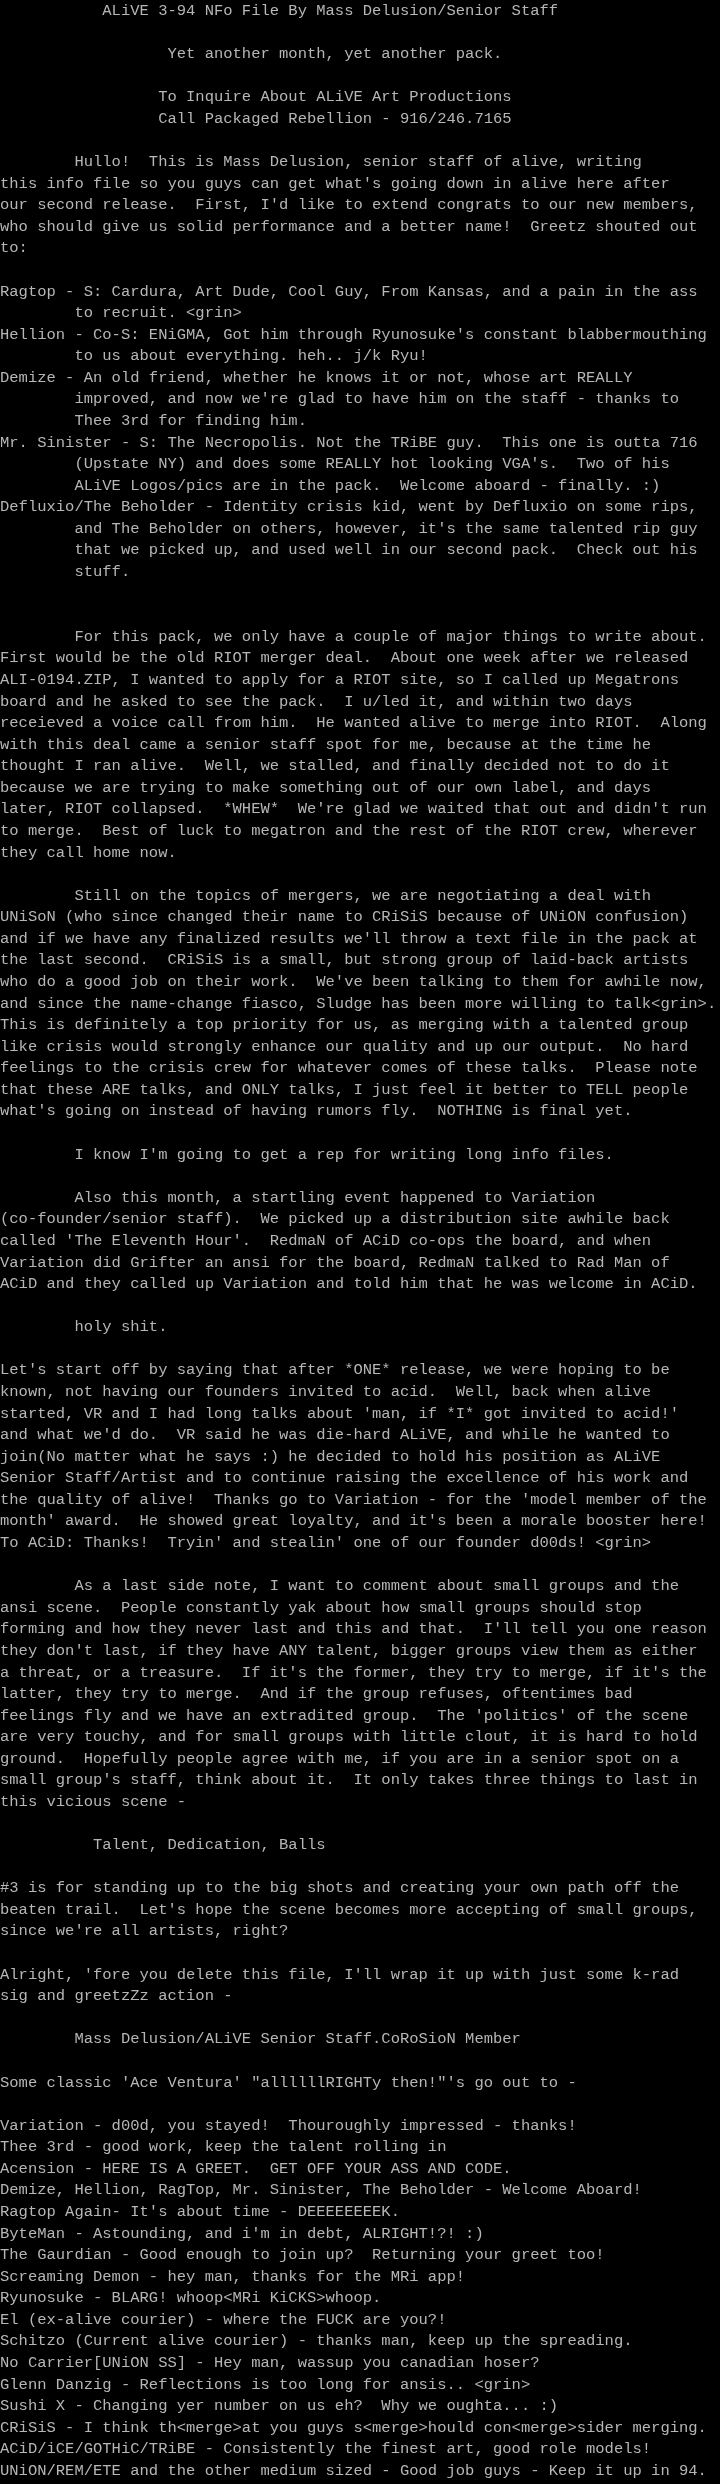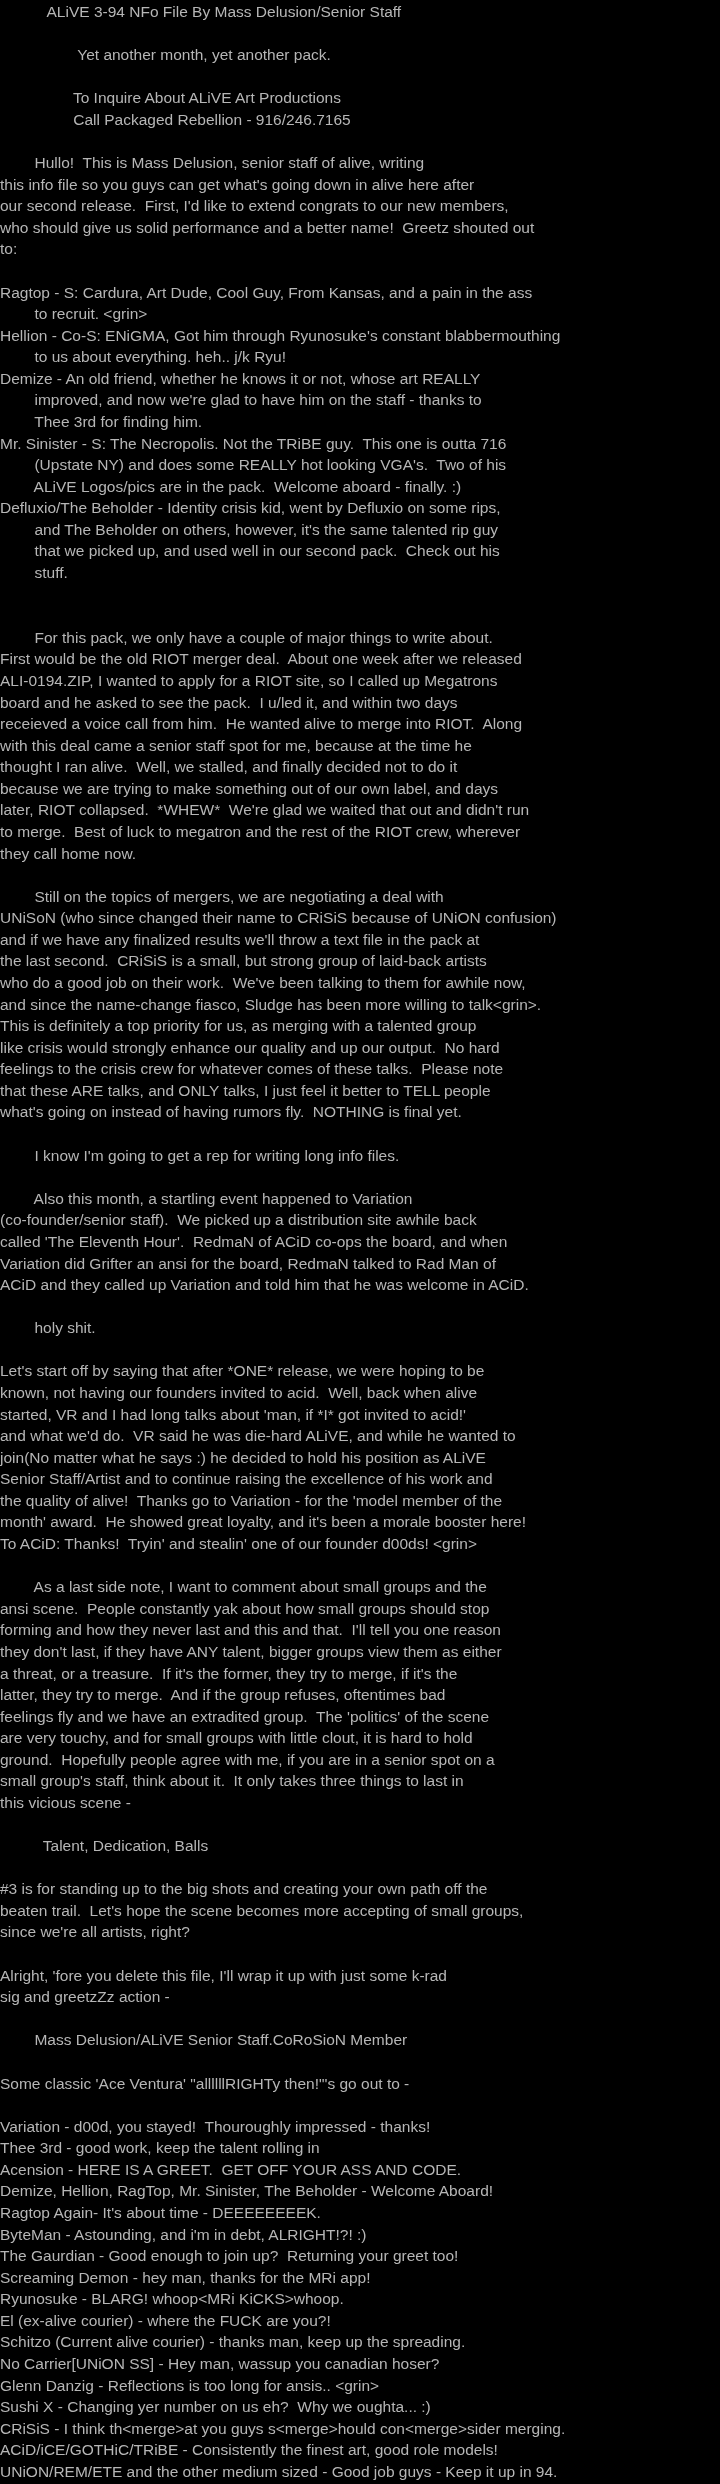--- a/index.html
+++ b/index.html
@@ -13,21 +13,21 @@
     overflow: hidden;
   }
   .nfo-viewer {
     width: 720px;
     height: 2484px;
     background: #000000;
     padding-top: 1px;
     box-sizing: border-box;
   }
   .nfo-text {
-    font-family: Liberation Sans, sans-serif;
+    font-family: Liberation Mono, monospace;
     font-size: 15.5px;
     line-height: 21.58px;
     color: #b6b6b6;
     white-space: pre;
     font-variant-ligatures: none;
   }
   .line {
     height: 21.58px;
     overflow: hidden;
   }

